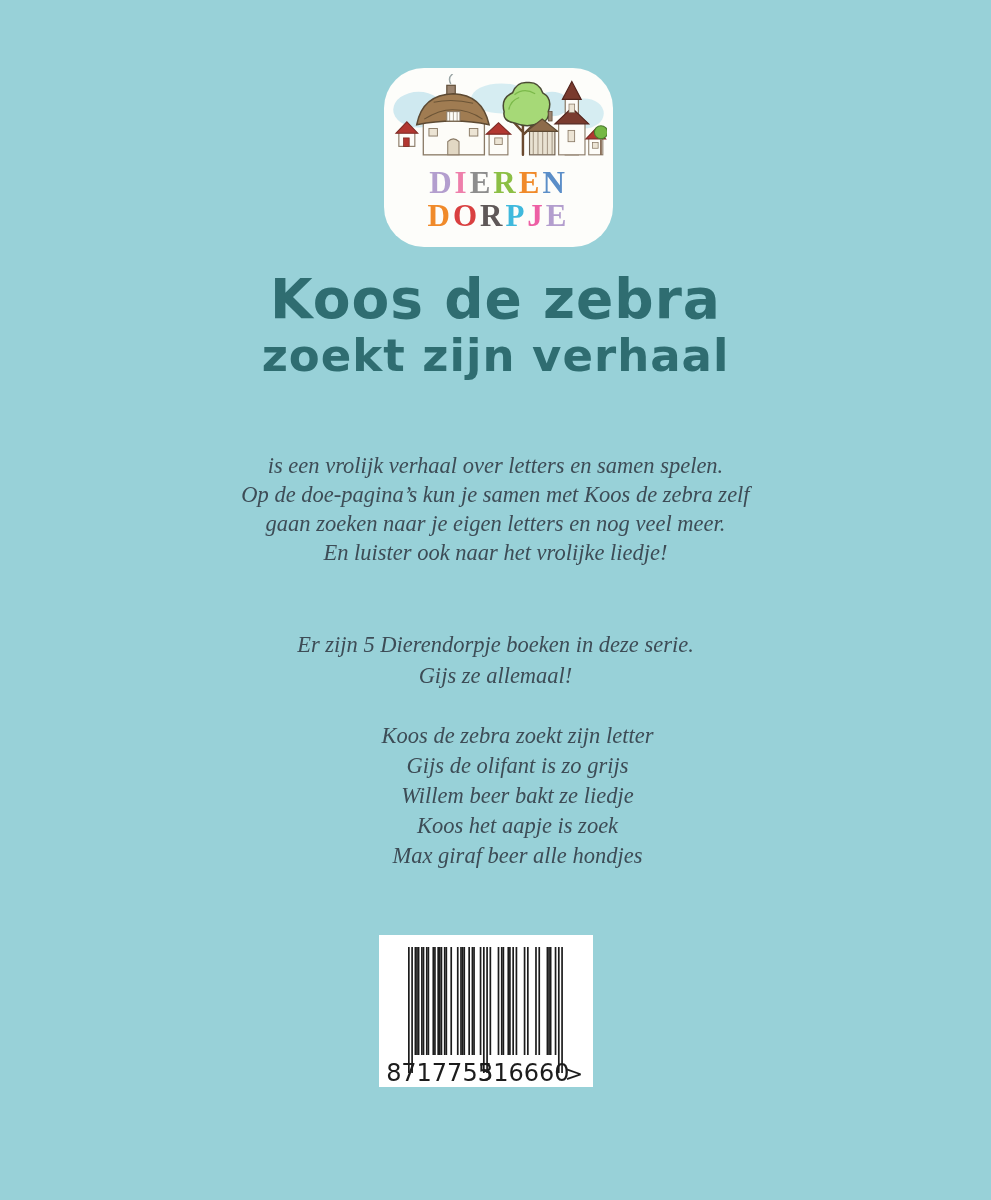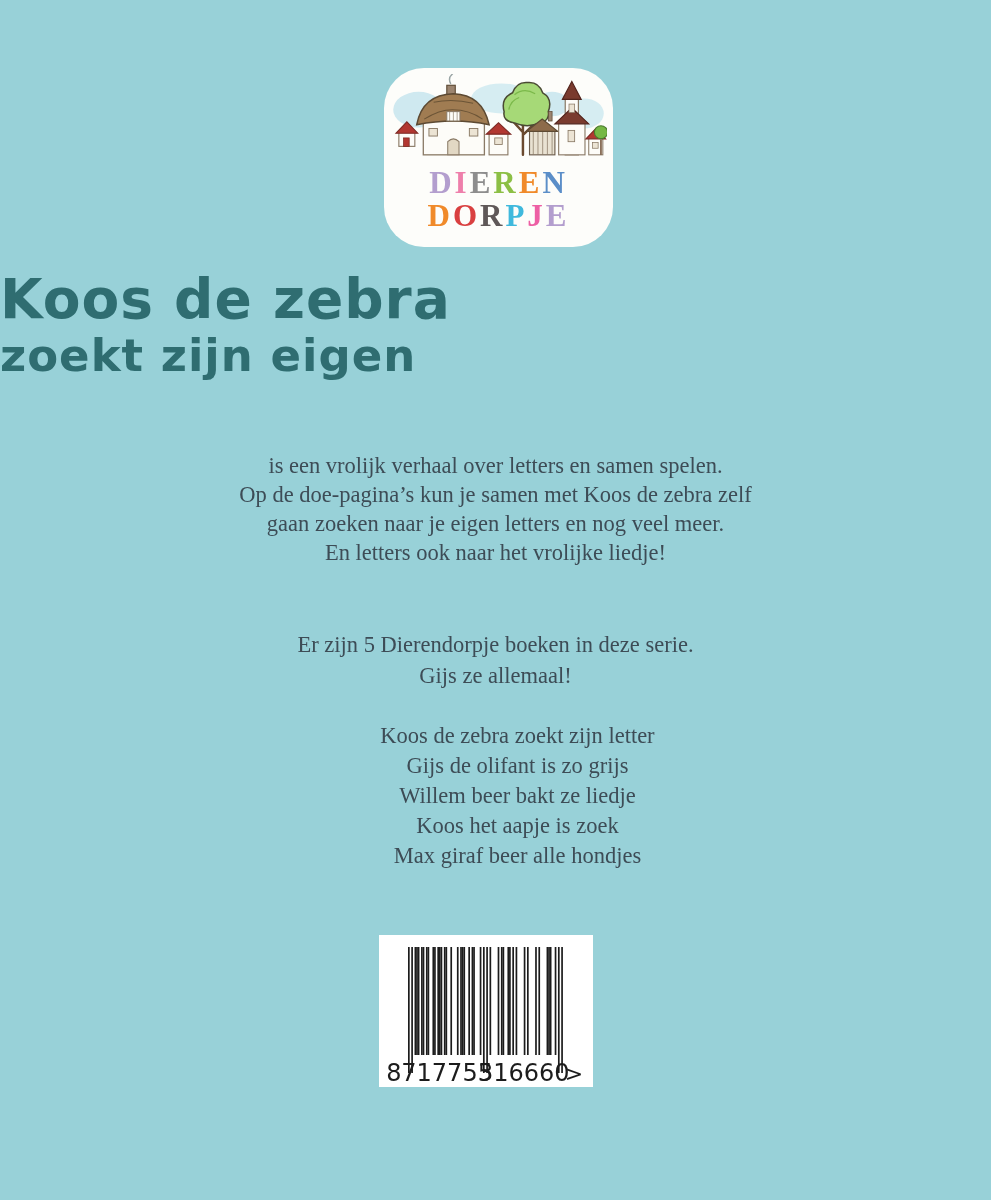--- a/index.html
+++ b/index.html
@@ -10,28 +10,28 @@
   .logo-card{position:absolute;left:384px;top:68px;width:229px;height:179px;
              background:#fdfdfa;border-radius:40px;}
   .logo-art{position:absolute;left:6px;top:6px;width:217px;height:94px;}
   .logo-line{position:absolute;left:0;width:100%;text-align:center;
              font-family:"Liberation Serif",serif;font-weight:700;font-size:31px;
              letter-spacing:3px;line-height:1;}
   .logo-line1{top:99px;}
   .logo-line2{top:132px;}
 
   
-  .title{position:absolute;top:268px;left:0;width:100%;text-align:left;
+  .title{position:absolute;top:268px;left:0;width:100%;text-align:center;
          color:#2f6d71;font-family:"DejaVu Sans",sans-serif;font-weight:700;}
   .title-line1{font-size:55px;line-height:62px;letter-spacing:1px;}
   .title-line2{font-size:45px;line-height:52px;letter-spacing:1px;}
 
   
   .text-block{position:absolute;left:0;width:100%;text-align:center;color:#3d4c56;
-              font-size:22.5px;font-family:"Liberation Serif",serif;}
+              font-size:22.5px;font-family:"Liberation Serif",serif;font-style:italic;}
   .desc{top:451px;line-height:29px;}
   .series{top:629px;line-height:31px;}
   .books{top:721px;line-height:30px;margin-left:22px;}
 
   
   .barcode-card{position:absolute;left:379px;top:935px;width:214px;height:152px;background:#ffffff;}
   .barcode-card svg{display:block;width:214px;height:152px;}
 </style>
 </head>
 <body>
@@ -105,28 +105,28 @@
         <line x1="224" y1="86" x2="224" y2="70" stroke="#6b4a2f" stroke-width="1.6"></line>
         <circle cx="224" cy="62" r="7" fill="#76b844" stroke="#4a7a2e" stroke-width="1.2"></circle>
       </g>
     </svg>
     <div class="logo-line logo-line1"><span style="color: rgb(179, 158, 206);">D</span><span style="color: rgb(238, 127, 171);">I</span><span style="color: rgb(141, 141, 141);">E</span><span style="color: rgb(140, 191, 69);">R</span><span style="color: rgb(240, 138, 42);">E</span><span style="color: rgb(91, 142, 200);">N</span></div>
     <div class="logo-line logo-line2"><span style="color: rgb(240, 138, 42);">D</span><span style="color: rgb(217, 64, 64);">O</span><span style="color: rgb(95, 88, 88);">R</span><span style="color: rgb(63, 185, 221);">P</span><span style="color: rgb(237, 95, 164);">J</span><span style="color: rgb(179, 158, 206);">E</span></div>
   </div>
 
   <div class="title">
     <div class="title-line1">Koos de zebra</div>
-    <div class="title-line2">zoekt zijn eigen</div>
+    <div class="title-line2">zoekt zijn verhaal</div>
   </div>
 
   <div class="text-block desc">
       <div>is een vrolijk verhaal over letters en samen spelen.</div>
       <div>Op de doe-pagina’s kun je samen met Koos de zebra zelf</div>
       <div>gaan zoeken naar je eigen letters en nog veel meer.</div>
-      <div>En letters ook naar het vrolijke liedje!</div>
+      <div>En luister ook naar het vrolijke liedje!</div>
     </div>
 
   <div class="text-block series">
       <div>Er zijn 5 Dierendorpje boeken in deze serie.</div>
       <div>Gijs ze allemaal!</div>
     </div>
 
   <div class="text-block books">
       <div>Koos de zebra zoekt zijn letter</div>
       <div>Gijs de olifant is zo grijs</div>

